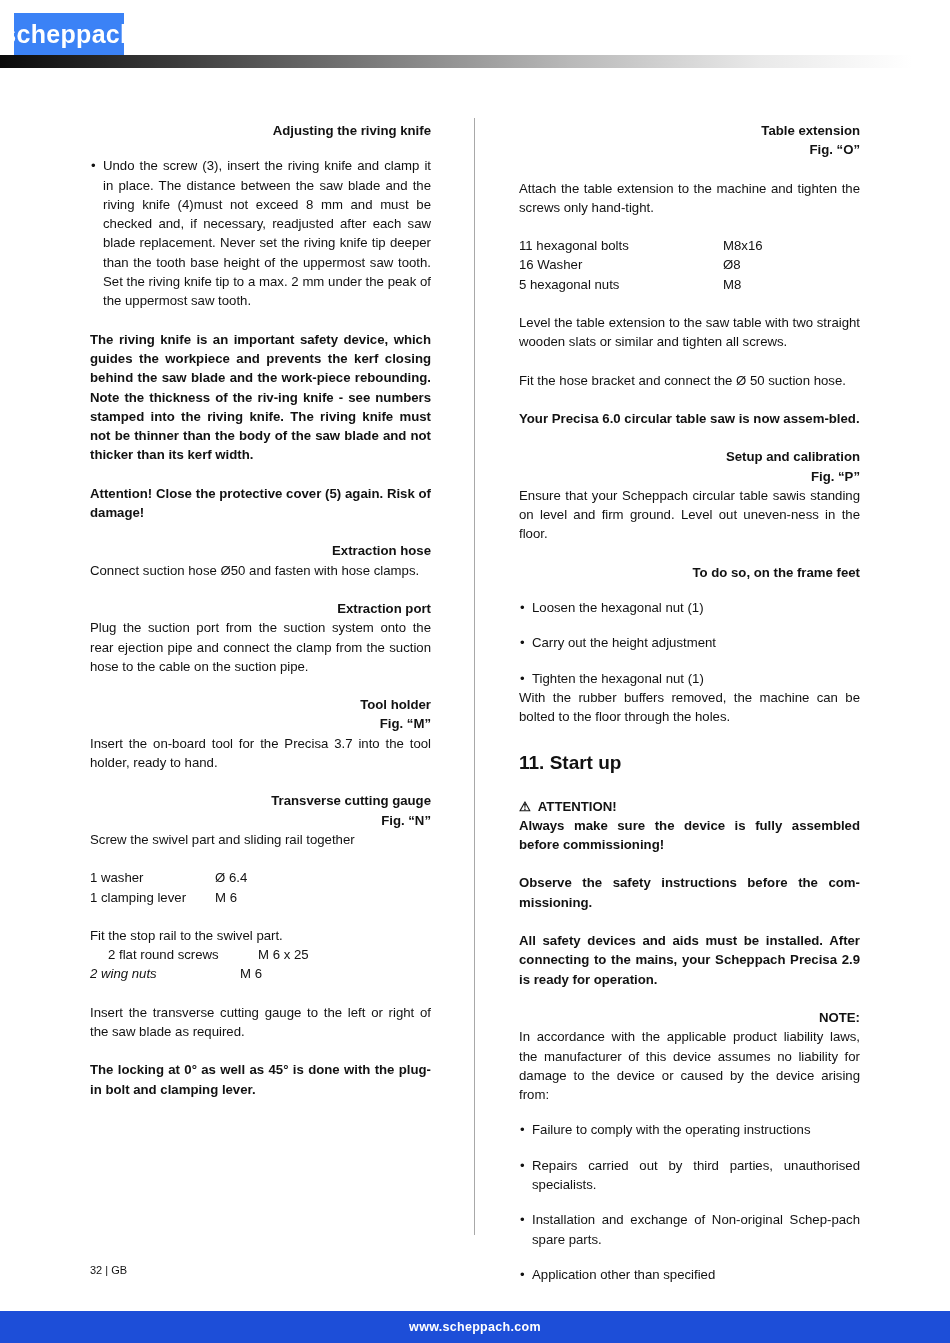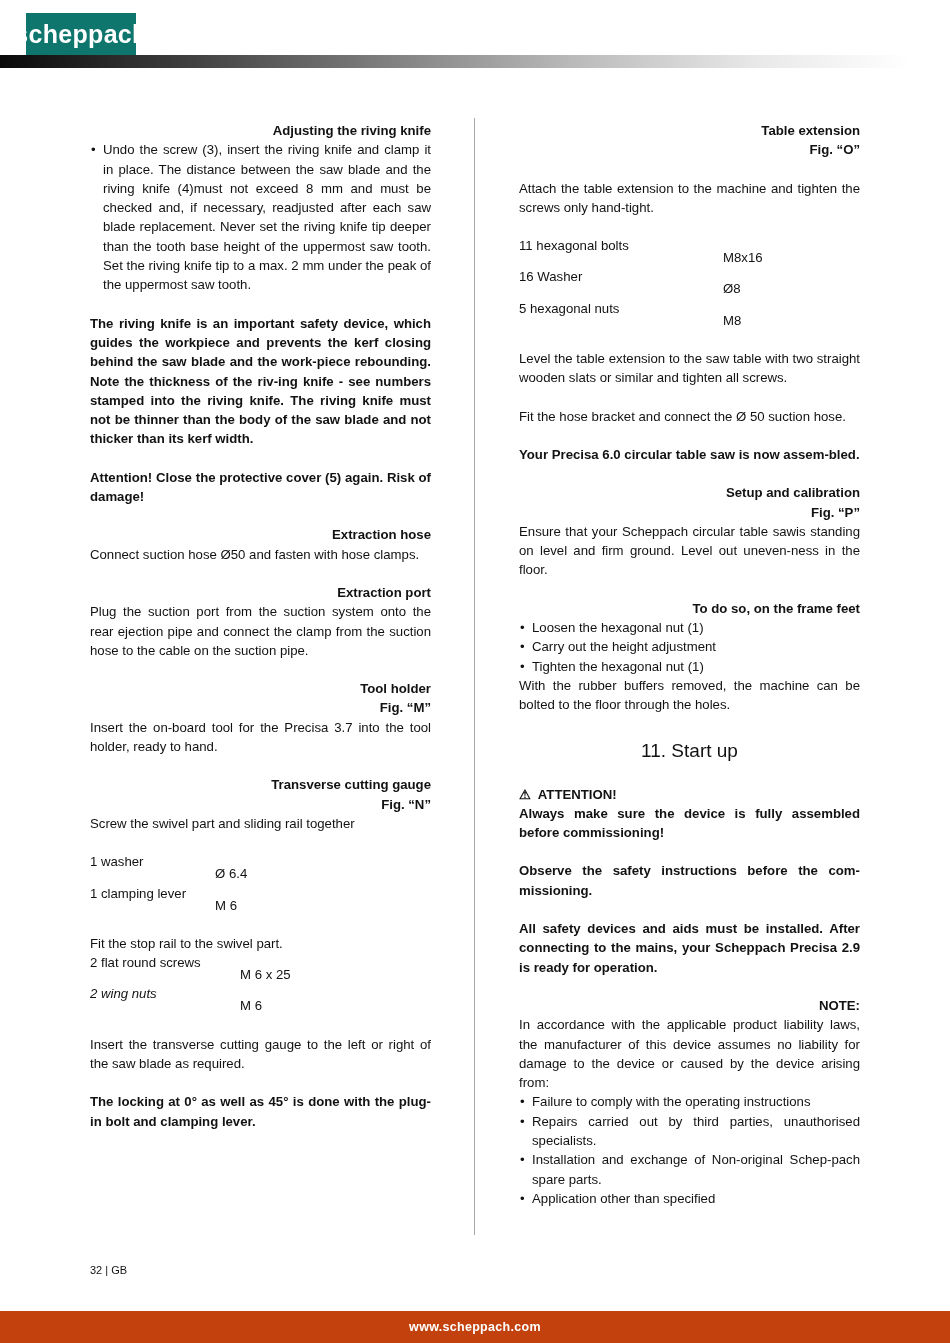--- a/index.html
+++ b/index.html
@@ -1,46 +1,46 @@
 <!DOCTYPE html>
 <html><head>
 <meta charset="utf-8">
 <style>
   html,body{margin:0;padding:0;}
   body{
     width:950px;height:1343px;position:relative;background:#ffffff;
     font-family:"Liberation Sans", sans-serif;color:#121212;overflow:hidden;
   }
   
-  .logo-box{position:absolute;left:14px;top:13px;width:110px;height:42px;background:#0f766e;
-    display:flex;align-items:center;justify-content:center;margin-left:12px;}
+  .logo-box{position:absolute;left:14px;top:13px;width:110px;height:42px;background:#3b82f6;
+    display:flex;align-items:center;justify-content:center;}
   .logo-text{color:#fff;font-weight:bold;font-size:25px;letter-spacing:.3px;}
   .header-gradient{position:absolute;left:0;top:55px;width:950px;height:13px;
     background:linear-gradient(90deg,#0a0a0a 0%,#3a3a3a 18%,#7d7d7d 40%,#b9b9b9 60%,#e9e9e9 80%,#ffffff 96%);}
   
   .col{position:absolute;top:121px;width:341px;font-size:13.2px;line-height:19.3px;}
   .col-left{left:90px;}
   .col-right{left:519px;}
   .divider{position:absolute;left:474px;top:118px;width:1px;height:1117px;background:#a8a8a8;}
   
   .h{font-weight:bold;text-align:right;}
   .p{text-align:justify;}
   .pb{font-weight:bold;text-align:justify;}
   .gap{height:19px;}
-  .h1{font-weight:normal;font-size:19px;line-height:24px;margin:5px 0 3px 0;text-align:center;}
-  .bullet{position:relative;padding-left:13px;text-align:justify;}
+  .h1{font-weight:bold;font-size:19px;line-height:24px;margin:5px 0 3px 0;}
+  .bullet{position:relative;padding-left:13px;text-align:justify;margin-top:16px;}
   .bullet::before{content:"\2022";position:absolute;left:1px;top:0;}
   .spec{display:flex;}
   .spec .spec-label{flex:0 0 auto;}
-  .spec .spec-value{flex:0 0 auto;margin-top:12px;}
+  .spec .spec-value{flex:0 0 auto;}
   .attn{font-weight:bold;display:flex;align-items:baseline;gap:7px;}
   .attn .warn{font-weight:bold;}
   
   .page-number{position:absolute;left:90px;top:1264px;font-size:11px;}
-  .footer-bar{position:absolute;left:0;top:1311px;width:950px;height:32px;background:#c2410c;
+  .footer-bar{position:absolute;left:0;top:1311px;width:950px;height:32px;background:#1d4ed8;
     display:flex;align-items:center;justify-content:center;}
   .footer-url{color:#fff;font-weight:bold;font-size:12.5px;letter-spacing:.3px;}
 </style>
 </head>
 <body>
 
 <div class="logo-box">
   <span class="logo-text">scheppach</span>
 </div>
 <div class="header-gradient"></div>
@@ -71,21 +71,21 @@
       <span class="spec-label" style="width: 125px;">1 washer</span>
       <span class="spec-value">Ø 6.4</span>
     </div>
     <div class="spec">
       <span class="spec-label" style="width: 125px;">1 clamping lever</span>
       <span class="spec-value">M 6</span>
     </div>
     <div class="gap"></div>
     <div class="p">Fit the stop rail to the swivel part.</div>
     <div class="spec">
-      <span class="spec-label" style="width: 150px;">2 flat round screws</span>
+      <span class="spec-label" style="width: 150px; margin-left: 18px;">2 flat round screws</span>
       <span class="spec-value">M 6 x 25</span>
     </div>
     <div class="spec">
       <span class="spec-label" style="width: 150px; font-style: italic;">2 wing nuts</span>
       <span class="spec-value">M 6</span>
     </div>
     <div class="gap"></div>
     <div class="p">Insert the transverse cutting gauge to the left or right of the saw blade as required.</div>
     <div class="gap"></div>
     <div class="pb">The locking at 0° as well as 45° is done with the plug-in bolt and clamping lever.</div>

